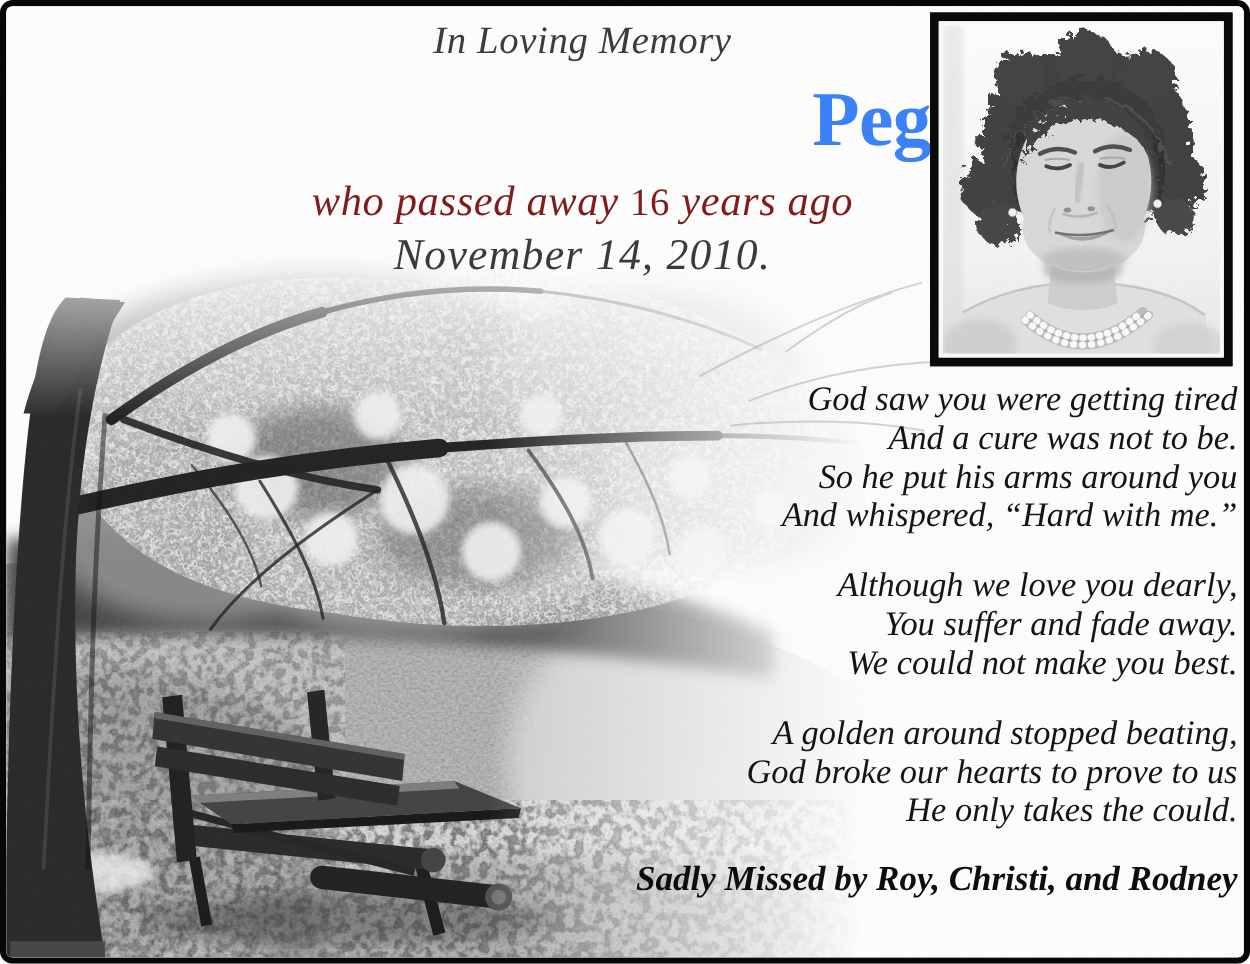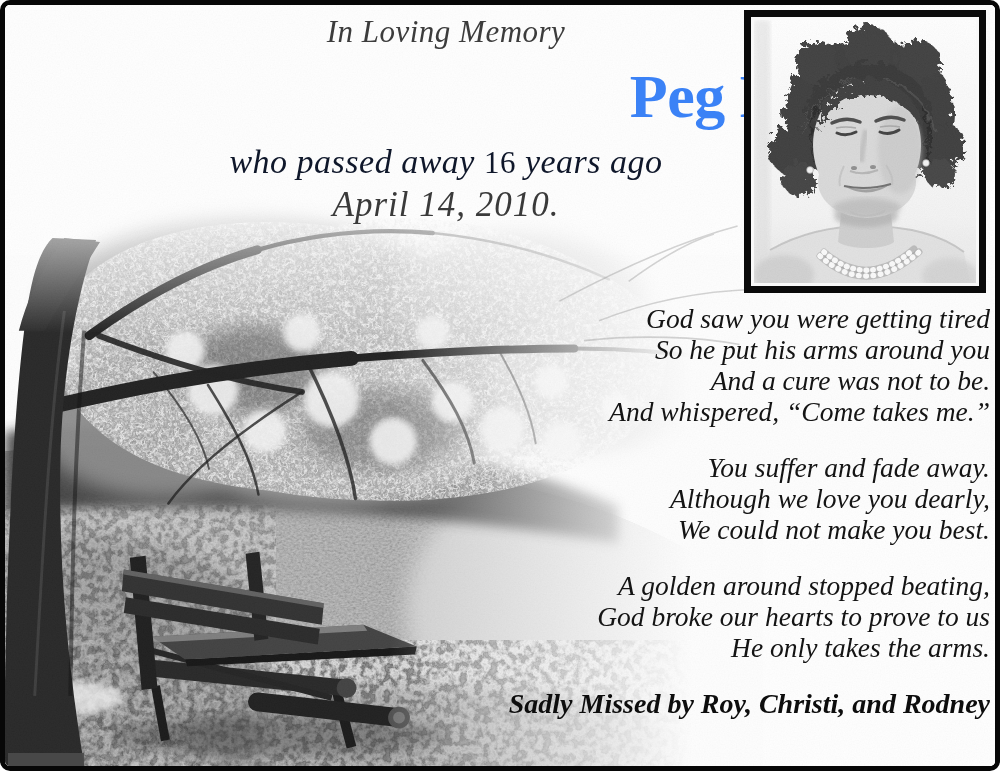--- a/index.html
+++ b/index.html
@@ -11,32 +11,32 @@
     border-radius:10px;
     background:#ffffff;
     overflow:hidden;
     font-family:"Liberation Serif","DejaVu Serif",serif;
   }
   .scene-svg{position:absolute;left:0;top:0;width:990px;height:761px;}
 
   
   .header{
     position:absolute;left:0;top:8px;width:882px;
-    text-align:center;line-height:1;z-index:3;
+    text-align:center;line-height:1;z-index:3;padding-left:20px;
   }
   .tribute{
     font-style:italic;font-size:31px;color:#3c3c3c;
     line-height:38px;letter-spacing:.5px;
   }
   .name{
     margin:12px;font-weight:700;font-size:62px;color:#3b82f6;
     line-height:66px;letter-spacing:-.5px;text-align:right;
   }
   .passed{
-    font-style:italic;font-size:34px;color:#0f172a;
+    font-style:italic;font-size:34px;color:#7f1d1d;
     line-height:42px;margin-top:8px;letter-spacing:.5px;
   }
   .passed .num{font-style:normal;font-size:31px;}
   .date-line{
     font-style:italic;font-size:35px;color:#3a3a3a;
     line-height:42px;letter-spacing:1px;
   }
 
   
   .portrait{
@@ -237,21 +237,21 @@
       <path d="M585,340 C640,334 700,336 742,344"></path>
     </g>
 
     <rect width="1000" height="771" filter="url(#grain)" opacity="0.05"></rect>
   </svg>
 
   <header class="header">
     <div class="tribute">In Loving Memory</div>
     <h1 class="name">Peg Bulle</h1>
     <div class="passed"><span>who passed away </span><span class="num">16</span><span> years ago</span></div>
-    <div class="date-line">April 14, 2010.</div>
+    <div class="date-line">November 14, 2010.</div>
   </header>
 
   <figure class="portrait" style="margin:0">
     <div class="portrait-inner">
       <svg viewBox="0 0 222 263" aria-hidden="true">
         <defs>
           <filter id="frizz">
             <feTurbulence type="turbulence" baseFrequency="0.09" numOctaves="3" seed="5" result="t"></feTurbulence>
             <feDisplacementMap in="SourceGraphic" in2="t" scale="14"></feDisplacementMap>
           </filter>
@@ -343,31 +343,31 @@
         </g>
 
         <rect width="222" height="263" filter="url(#pgrain)" opacity="0.06"></rect>
       </svg>
     </div>
   </figure>
 
   <section class="poem">
     <div class="stanza">
       <div>God saw you were getting tired</div>
+      <div>And a cure was not to be.</div>
       <div>So he put his arms around you</div>
-      <div>And a cure was not to be.</div>
-      <div>And whispered, “Come takes me.”</div>
+      <div>And whispered, “Hard with me.”</div>
     </div>
     <div class="stanza">
+      <div>Although we love you dearly,</div>
       <div>You suffer and fade away.</div>
-      <div>Although we love you dearly,</div>
       <div>We could not make you best.</div>
     </div>
     <div class="stanza">
       <div>A golden around stopped beating,</div>
       <div>God broke our hearts to prove to us</div>
-      <div>He only takes the arms.</div>
+      <div>He only takes the could.</div>
     </div>
     <div class="closing">Sadly Missed by Roy, Christi, and Rodney</div>
   </section>
 
   <div class="watermark"></div>
 </div>
 
 </body></html>

